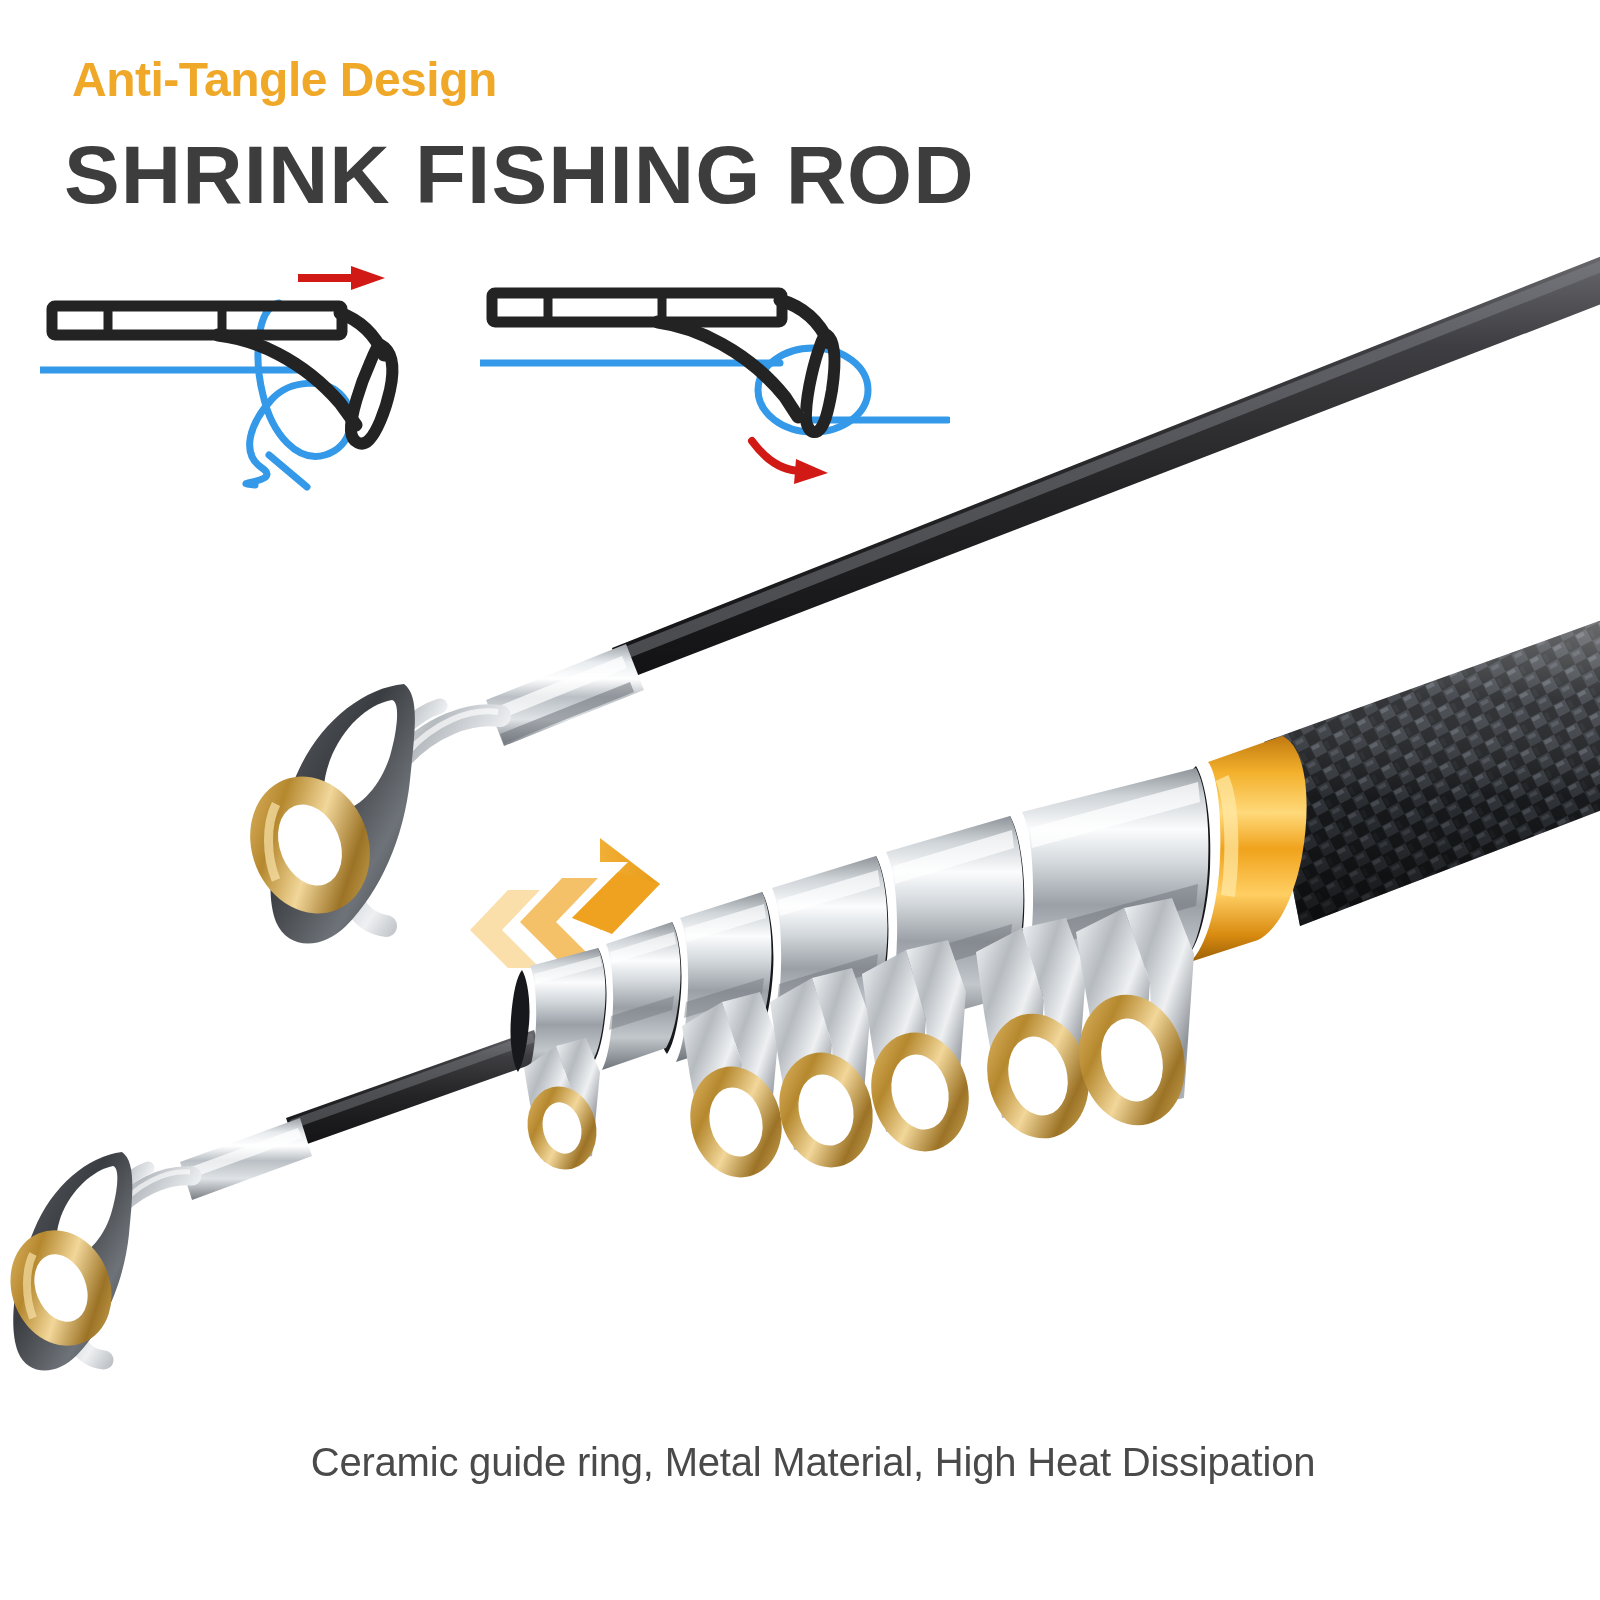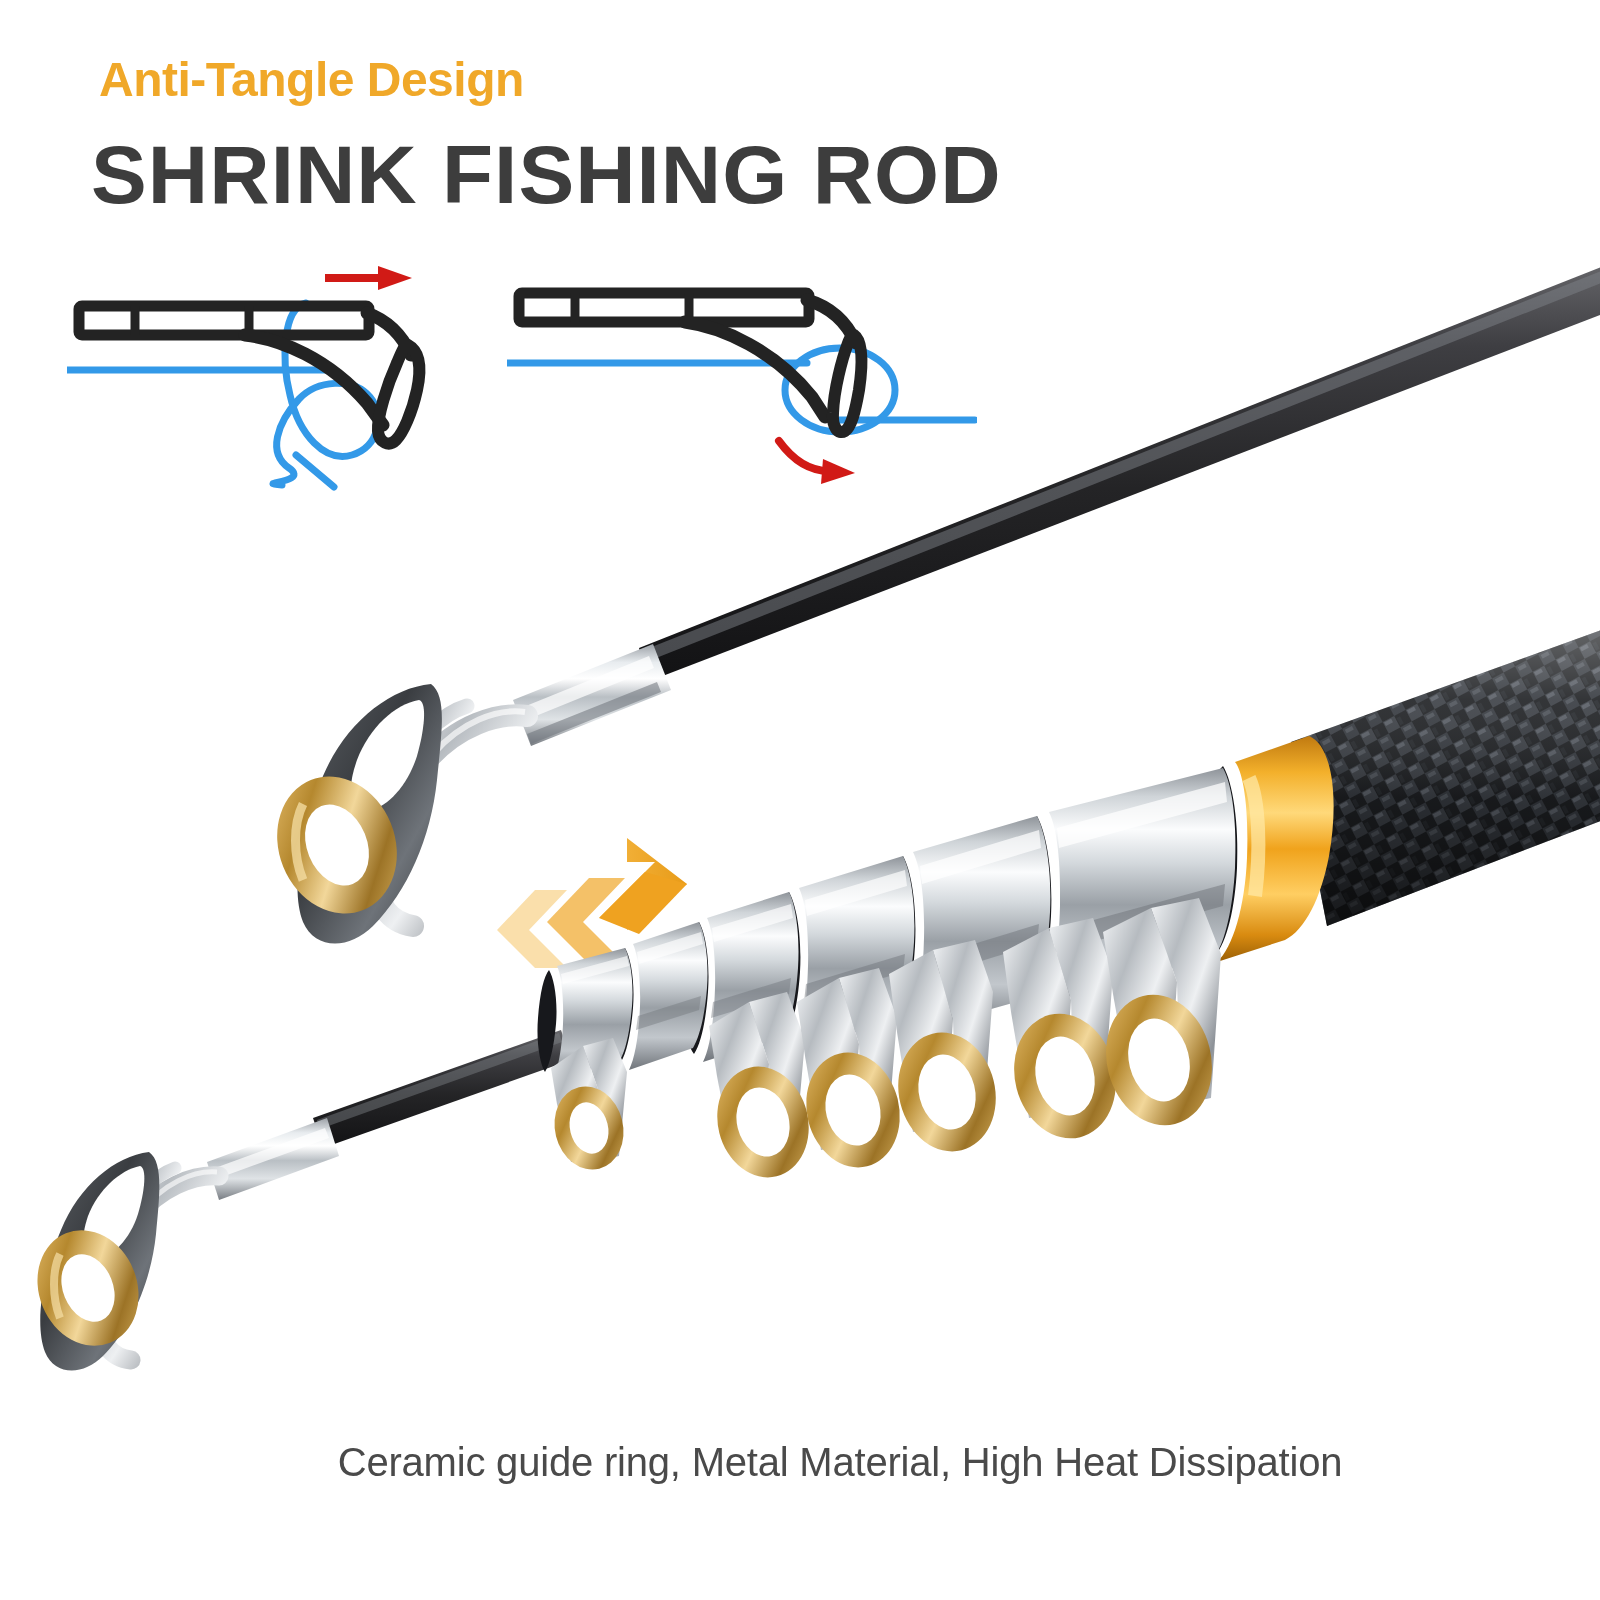--- a/index.html
+++ b/index.html
@@ -6,21 +6,20 @@
   html, body {
     width:1600px; height:1600px;
     background:#ffffff;
     font-family:"Liberation Sans", sans-serif;
     overflow:hidden;
   }
   #page {
     position:relative;
     width:1350px; height:1600px;
     background:#ffffff;
-    margin-left:27px;
   }
 
   
   .eyebrow {
     position:absolute; left:72px; top:52px;
     font-size:48px; font-weight:bold;
     letter-spacing:-0.5px;
     color:#F0A829;
     white-space:nowrap;
   }

